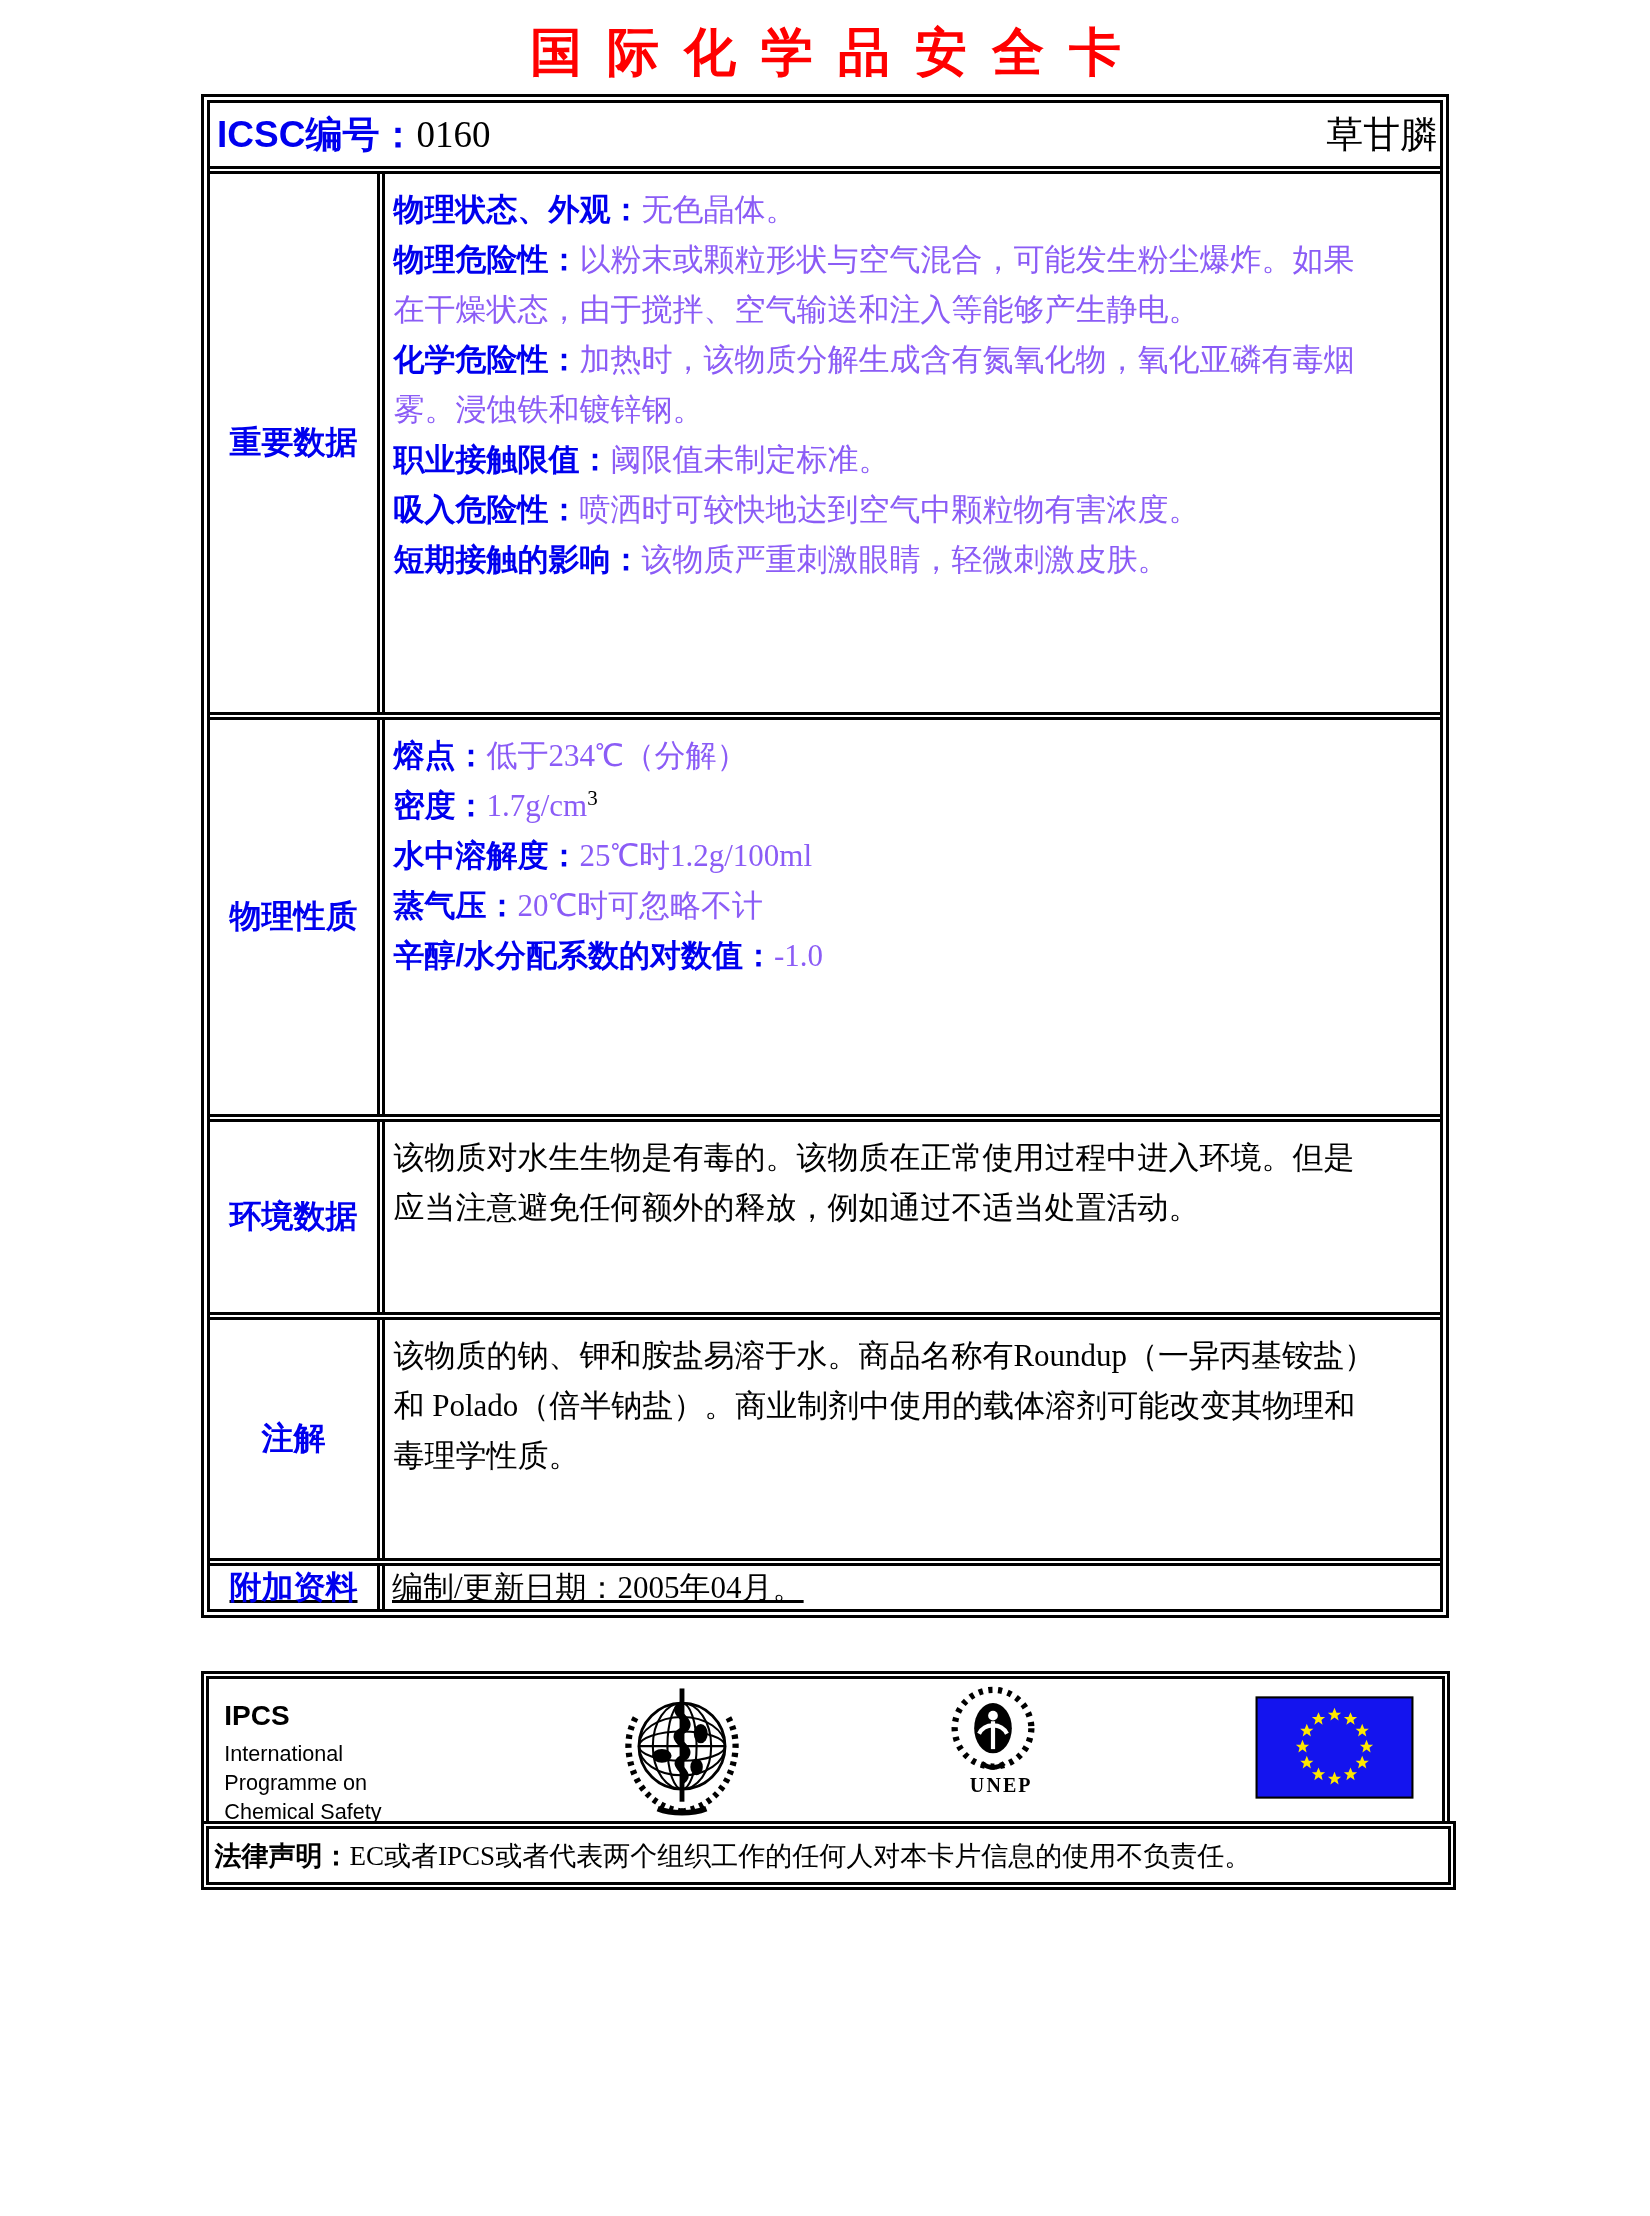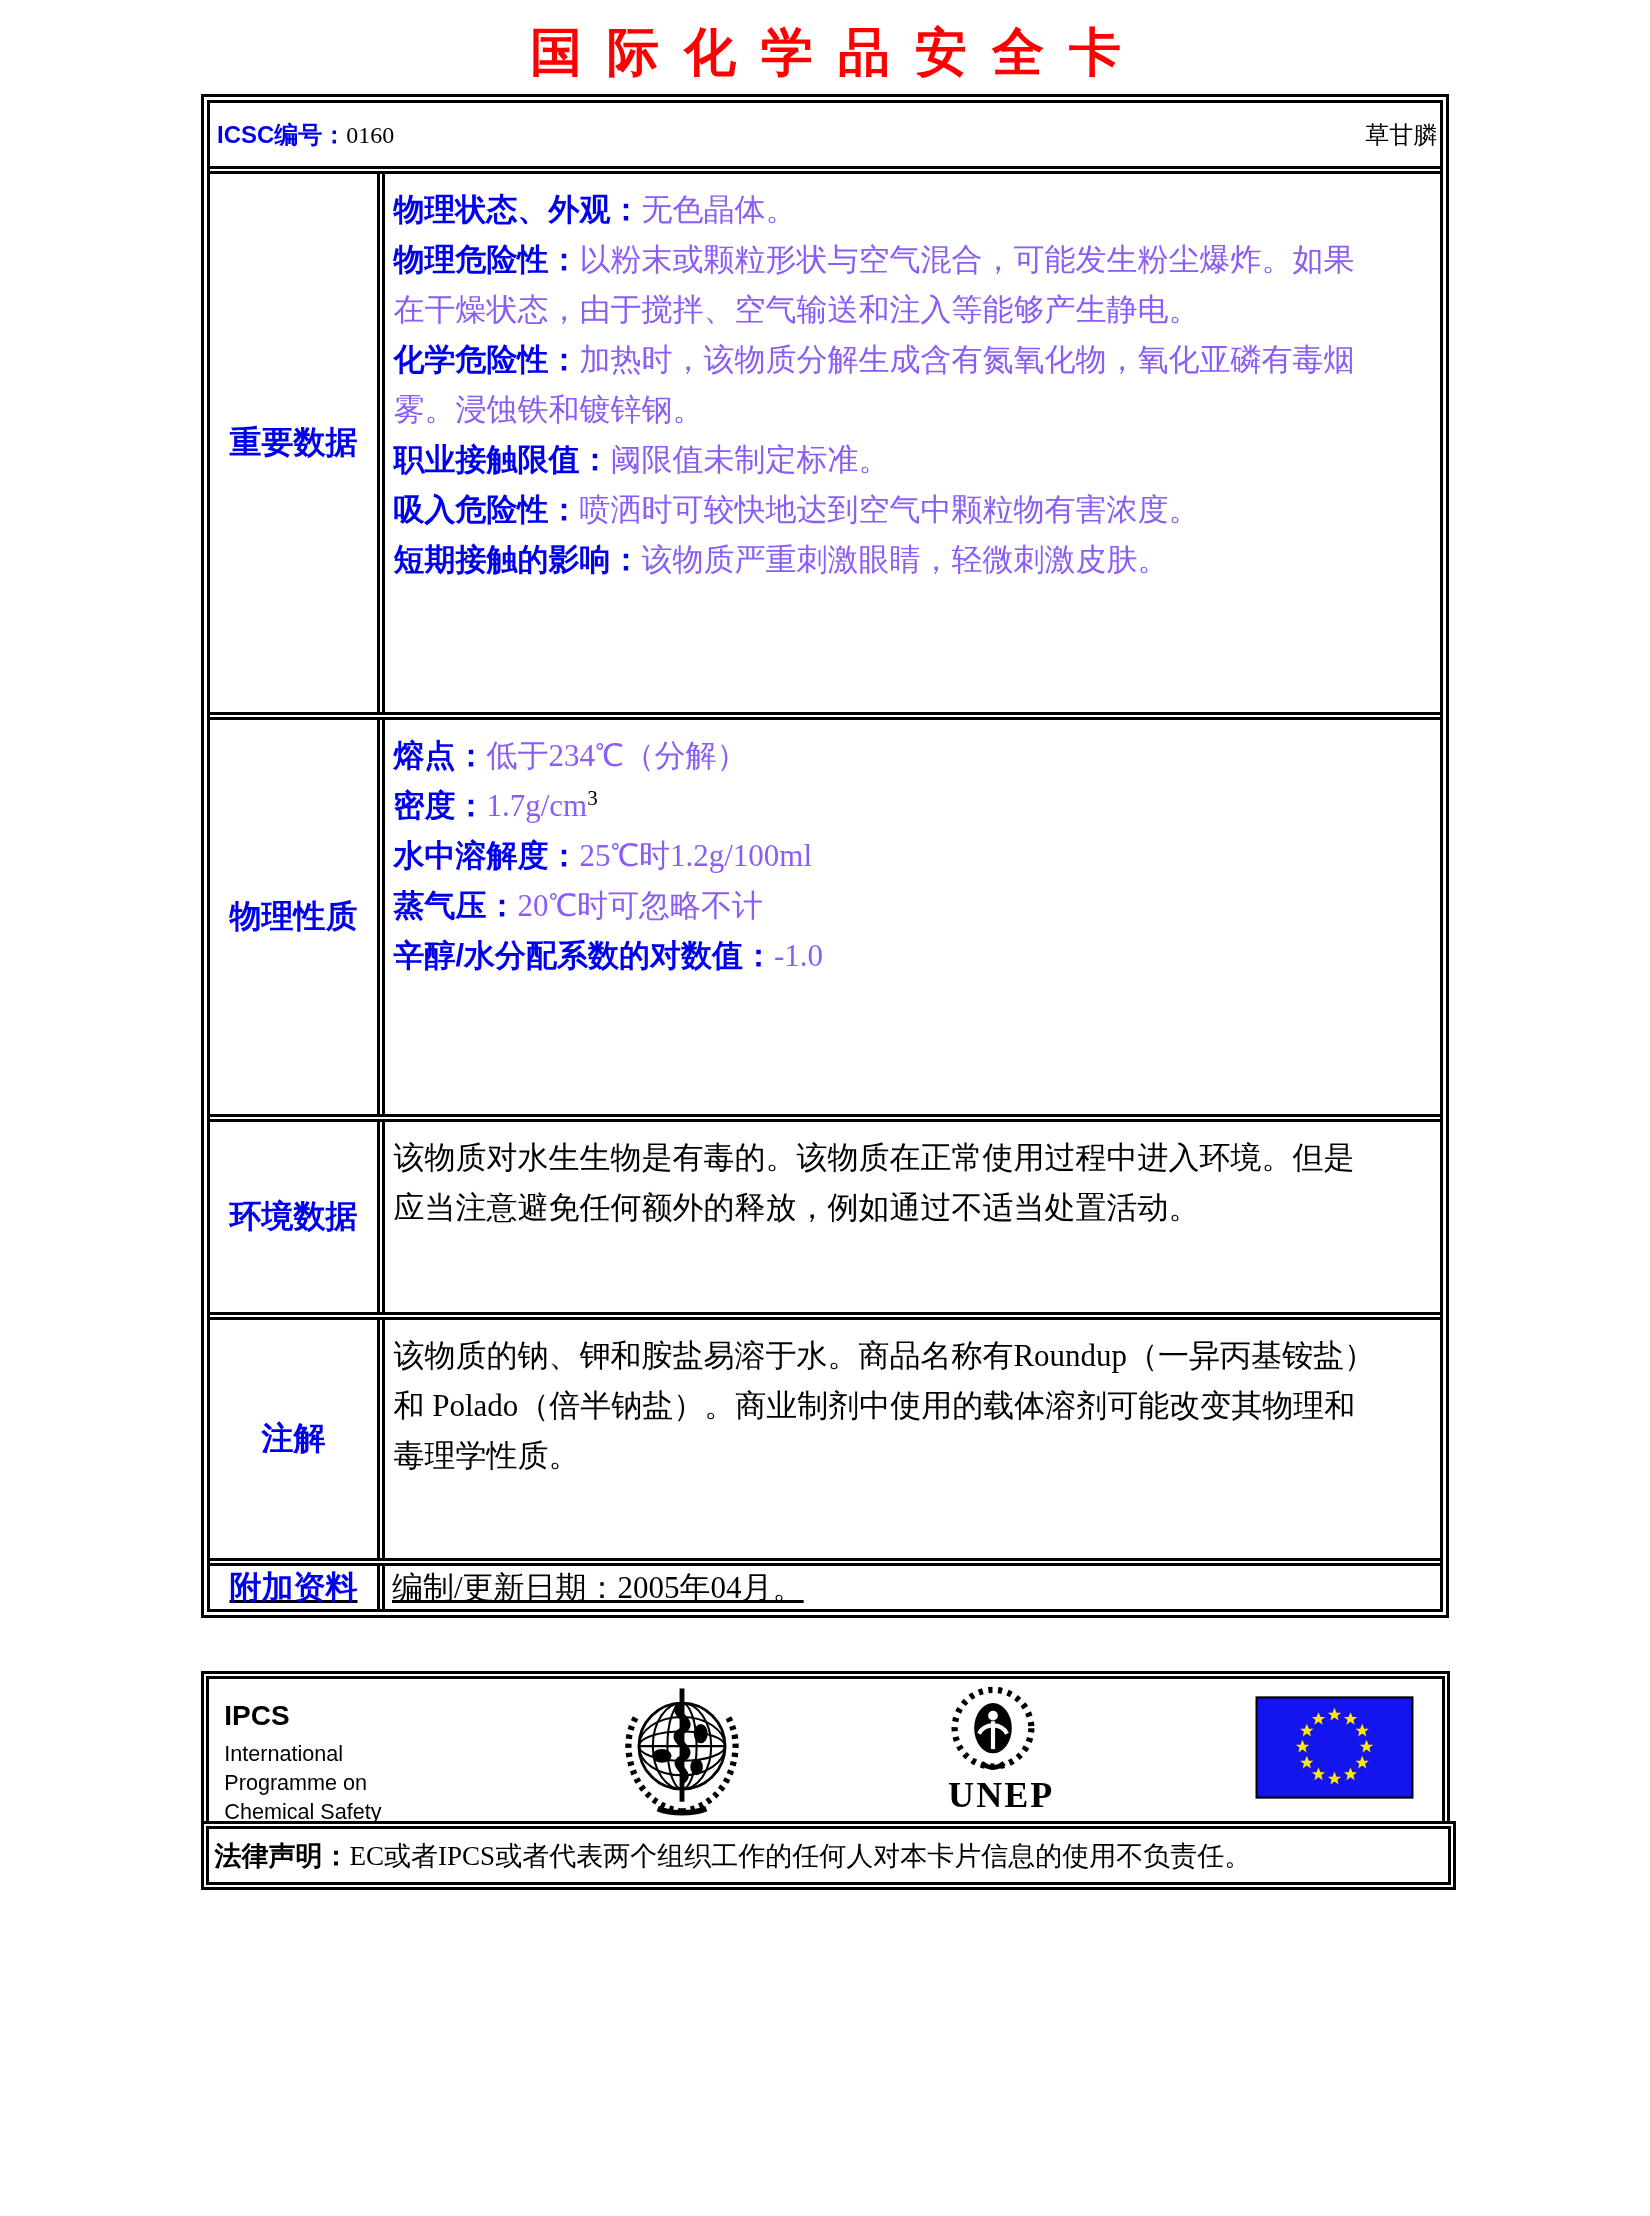--- a/index.html
+++ b/index.html
@@ -17,21 +17,21 @@
   
   .card {
     position:absolute; left:201px; top:94px; width:1230px;
     border:9.8px double #000; background:#fff;
   }
   .row { display:flex; border-top:8.4px double #000; }
   .row:first-child { border-top:none; }
   .row-header { height:63px; }
   .header-inner {
     flex:1; display:flex; justify-content:space-between; align-items:center;
-    padding:0 2.8px 0 7px; font-size:24px;
+    padding:0 2.8px 0 7px; font-size:37px;
   }
   .lbl-blue { color:#0000ee; font-family:"Liberation Sans", sans-serif; font-weight:bold; }
   .cell-label {
     flex:0 0 167px; width:167px; border-right:8.4px double #000;
     display:flex; align-items:center; justify-content:center;
     color:#0000ee; font-family:"Liberation Sans", sans-serif;
     font-weight:bold; font-size:32px; text-align:center;
   }
   .cell-content {
     flex:1; padding:11px 5.6px 0 8.4px; font-size:31px; line-height:50px;
@@ -54,21 +54,21 @@
   }
   .logos {
     display:flex; justify-content:space-between; align-items:flex-start;
     padding:5.6px 28px 0 15.3px; height:134px;
   }
   .ipcs-block { font-family:"Liberation Sans", sans-serif; padding-top:15.3px; width:202px; }
   .ipcs-acronym { font-weight:bold; font-size:28px; margin-bottom:7px; }
   .ipcs-line { font-size:21.6px; line-height:29px; }
   .unep-block { width:129px; text-align:center; }
   .unep-label {
-    font-family:"Liberation Serif", serif; font-weight:bold; font-size:36px;
+    font-family:"Liberation Serif", serif; font-weight:bold; font-size:20px;
     letter-spacing:2.1px; margin-top:-2.8px;
   }
   .eu-flag-wrap { margin-top:11px; }
   .caption-row {
     text-align:left; margin-top:1.4px; color:#0000ee;
     font-family:"Liberation Serif", serif; font-weight:bold; font-size:30px;
   }
   .caption-copyright { font-weight:normal; font-size:28px; padding-left:9.8px; }
   
   .legal-box {

